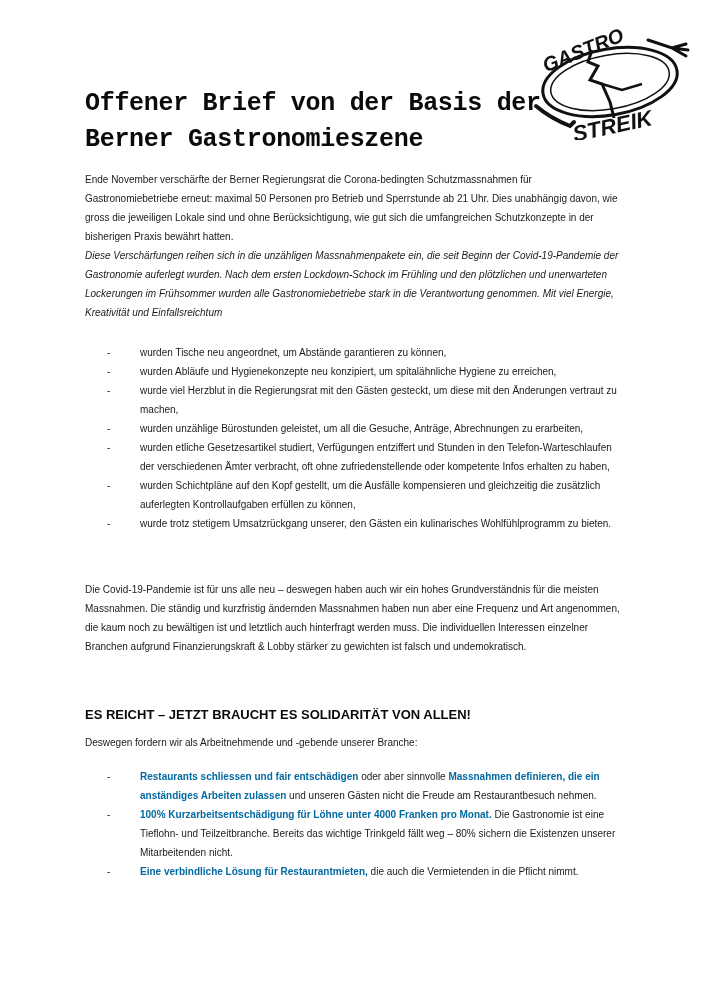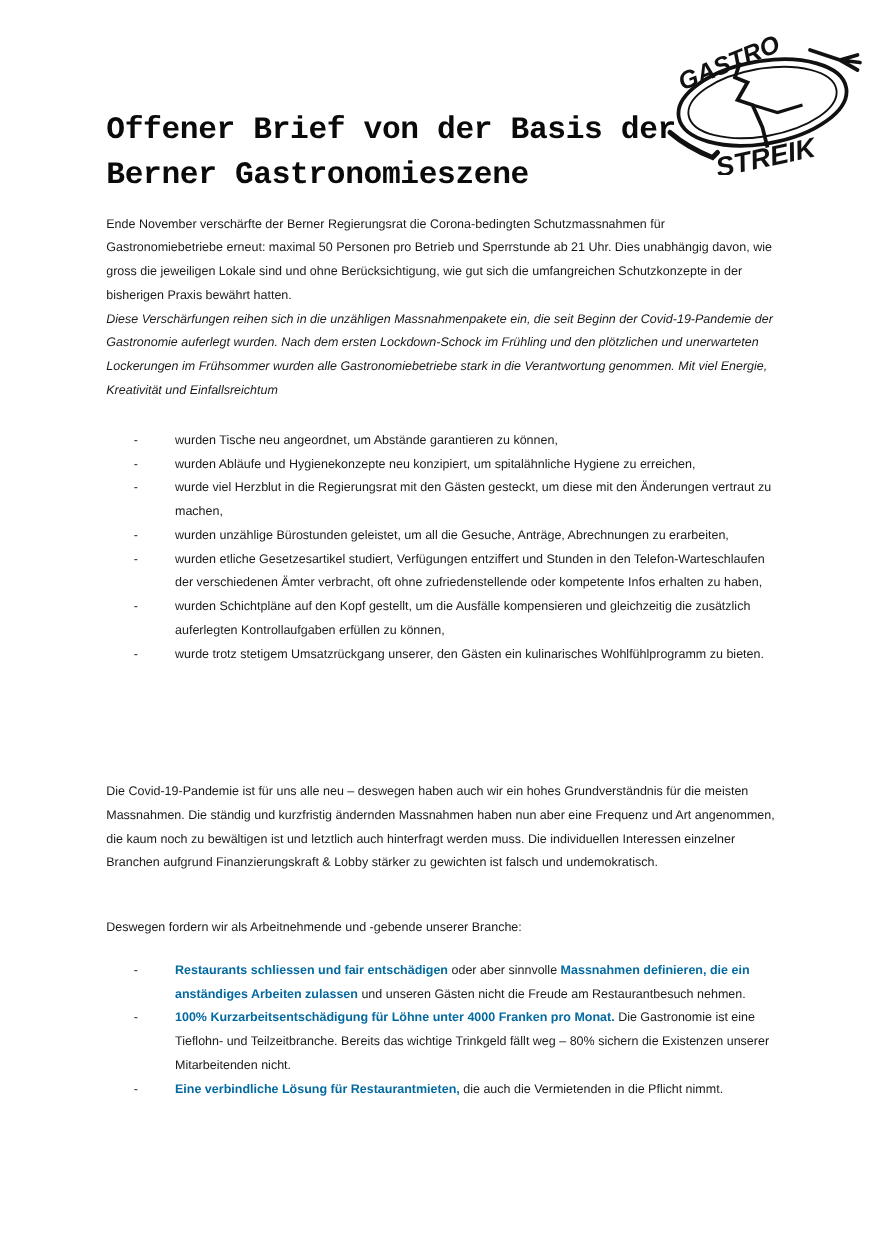--- a/index.html
+++ b/index.html
@@ -8,21 +8,21 @@
     .page { position: absolute; left: 0; top: 0; width: 707px; height: 1000px; background: #fff; }
     .logo { position: absolute; left: 530px; top: 22px; width: 165px; height: 118px; }
     .title { position: absolute; left: 85px; top: 86px; margin: 0;
              font-family: Liberation Mono, monospace; font-weight: bold;
              font-size: 25px; line-height: 36px; color: #0a0a0a; letter-spacing: -0.3px; }
     .body { position: absolute; left: 85px; width: 540px; font-size: 10px; line-height: 19px; color: #1a1a1a; }
     .para { margin: 0; }
     .p1 { top: 170px; }
     .p2 { top: 246px; font-style: italic; }
     .list1 { top: 343px; }
-    .p3 { top: 624px; }
+    .p3 { top: 580px; }
     .heading2 { top: 705px; font-weight: bold; font-size: 13px; color: #0a0a0a; }
     .p4 { top: 733px; }
     .list2 { top: 767px; }
     ul.dash { list-style: none; margin: 0; padding: 0; }
     ul.dash li { position: relative; padding-left: 55px; margin: 0; }
     ul.dash li .dash-mark { position: absolute; left: 22px; top: 0; }
     b { font-weight: bold; color: #0369a1; }
   </style>
 </head>
 <body>
@@ -60,20 +60,21 @@
       <li><span class="dash-mark">-</span><span>wurde viel Herzblut in die Regierungsrat mit den Gästen gesteckt, um diese mit den Änderungen vertraut zu machen,</span></li>
       <li><span class="dash-mark">-</span><span>wurden unzählige Bürostunden geleistet, um all die Gesuche, Anträge, Abrechnungen zu erarbeiten,</span></li>
       <li><span class="dash-mark">-</span><span>wurden etliche Gesetzesartikel studiert, Verfügungen entziffert und Stunden in den Telefon-Warteschlaufen der verschiedenen Ämter verbracht, oft ohne zufriedenstellende oder kompetente Infos erhalten zu haben,</span></li>
       <li><span class="dash-mark">-</span><span>wurden Schichtpläne auf den Kopf gestellt, um die Ausfälle kompensieren und gleichzeitig die zusätzlich auferlegten Kontrollaufgaben erfüllen zu können,</span></li>
       <li><span class="dash-mark">-</span><span>wurde trotz stetigem Umsatzrückgang unserer, den Gästen ein kulinarisches Wohlfühlprogramm zu bieten.</span></li>
     </ul>
   </div>
 
   <p class="body para p3">Die Covid-19-Pandemie ist für uns alle neu – deswegen haben auch wir ein hohes Grundverständnis für die meisten Massnahmen. Die ständig und kurzfristig ändernden Massnahmen haben nun aber eine Frequenz und Art angenommen, die kaum noch zu bewältigen ist und letztlich auch hinterfragt werden muss. Die individuellen Interessen einzelner Branchen aufgrund Finanzierungskraft &amp; Lobby stärker zu gewichten ist falsch und undemokratisch.</p>
 
+  <p class="body para heading2">ES REICHT – JETZT BRAUCHT ES SOLIDARITÄT VON ALLEN!</p>
 
   <p class="body para p4">Deswegen fordern wir als Arbeitnehmende und -gebende unserer Branche:</p>
 
   <div class="body list2">
     <ul class="dash">
       <li><span class="dash-mark">-</span><b>Restaurants schliessen und fair entschädigen</b><span> oder aber sinnvolle </span><b>Massnahmen definieren, die ein anständiges Arbeiten zulassen</b><span> und unseren Gästen nicht die Freude am Restaurantbesuch nehmen.</span></li>
       <li><span class="dash-mark">-</span><b>100% Kurzarbeitsentschädigung für Löhne unter 4000 Franken pro Monat.</b><span> Die Gastronomie ist eine Tieflohn- und Teilzeitbranche. Bereits das wichtige Trinkgeld fällt weg – 80% sichern die Existenzen unserer Mitarbeitenden nicht.</span></li>
       <li><span class="dash-mark">-</span><b>Eine verbindliche Lösung für Restaurantmieten,</b><span> die auch die Vermietenden in die Pflicht nimmt.</span></li>
     </ul>
   </div>

